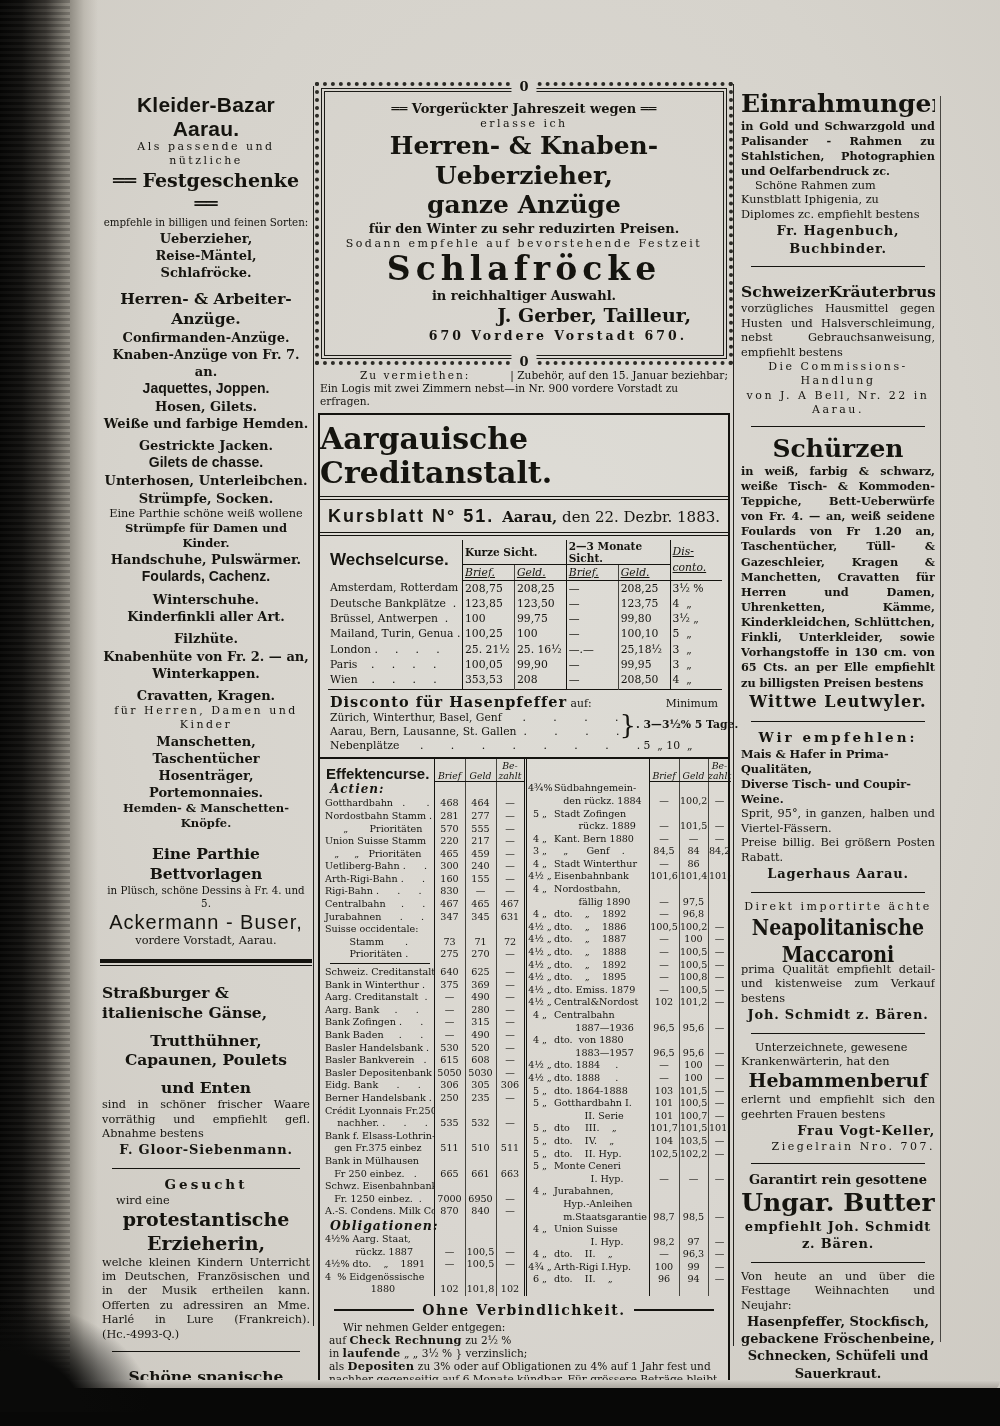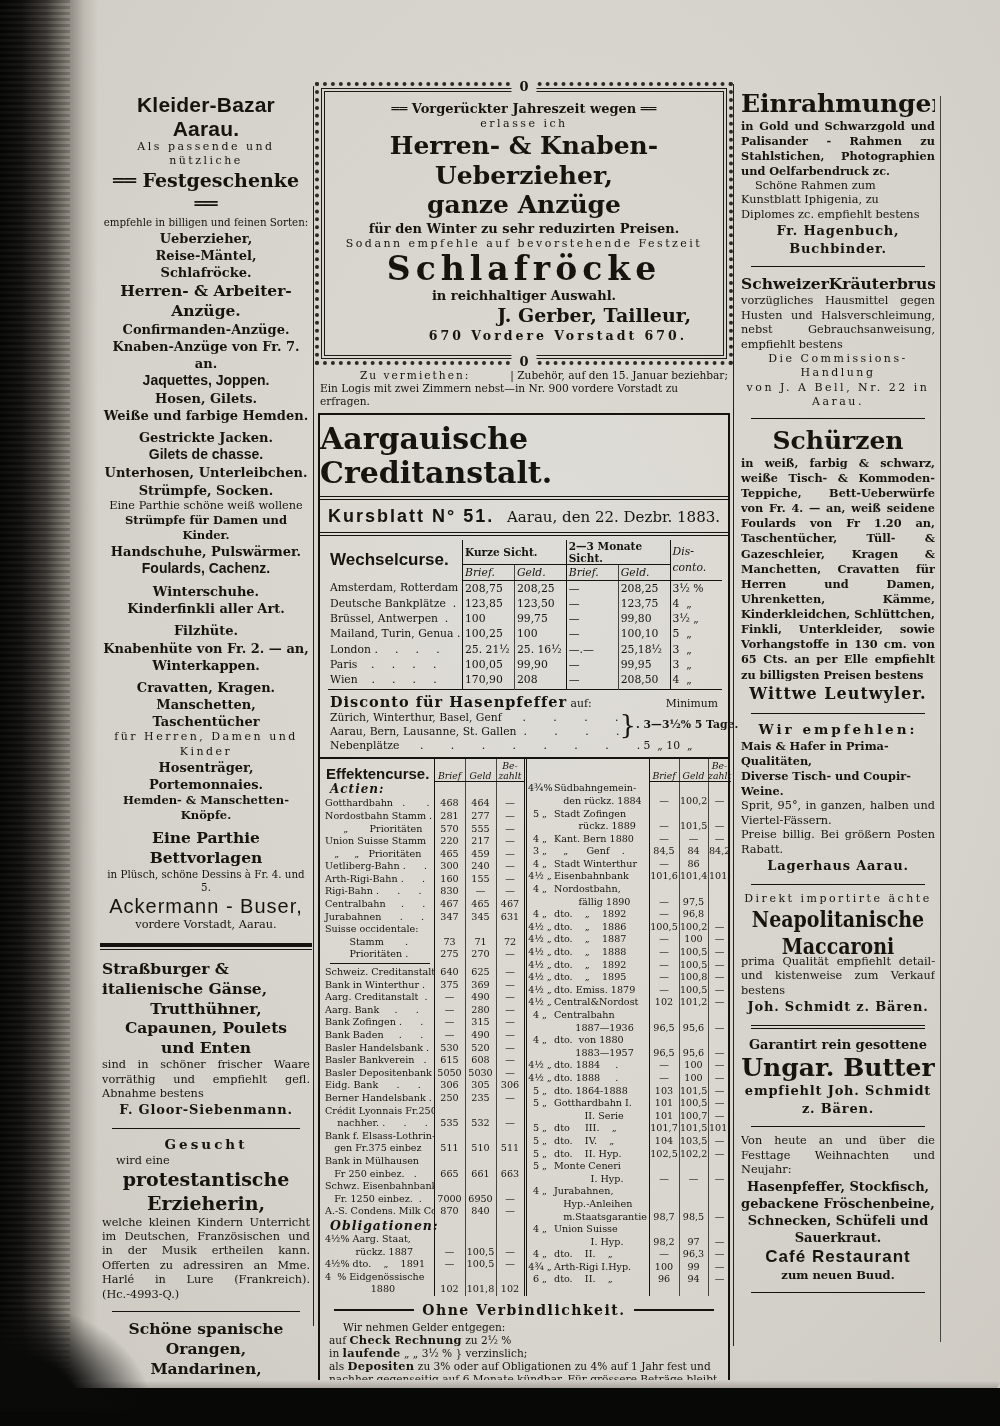--- a/index.html
+++ b/index.html
@@ -27,21 +27,21 @@
   .right-col{left:739px;width:198px;top:84px;}
 
   .ln{text-align:center;overflow:hidden;}
   .just{text-align:justify;}
   .left{text-align:left;}
   .right{text-align:right;}
   .gap{height:5px;}
   .t1{font:700 21px/1.12 "Liberation Sans",sans-serif;letter-spacing:.2px;}
   .bl-xxl{font:700 25px/1.18 "DejaVu Serif",serif;}
   .bl-xl{font:700 19px/1.25 "DejaVu Serif",serif;}
-  .bl-l{font:700 15.5px/1.28 "DejaVu Serif",serif;}
+  .bl-l{font:700 15.5px/1.28 "DejaVu Serif",serif;margin-top:8px;}
   .bl-m{font:700 13px/1.32 "DejaVu Serif",serif;}
   .bl-s{font:700 11.5px/1.3 "DejaVu Serif",serif;}
   .sans-b{font:700 14px/1.28 "Liberation Sans",sans-serif;}
   .sans-xl{font:700 17px/1.3 "Liberation Sans",sans-serif;letter-spacing:1px;}
   .fat-xxl{font:900 33px/1.08 "DejaVu Serif",serif;letter-spacing:5px;}
   .tall{font:700 19px/1.15 "DejaVu Serif",serif;transform:scaleY(1.22);transform-origin:50% 0;margin-bottom:5px;}
   .rm{font:400 11.3px/1.28 "DejaVu Serif",serif;}
   .rm-s{font:400 10.3px/1.3 "DejaVu Serif",serif;}
   .rm-bj{font:700 11.3px/1.34 "DejaVu Serif",serif;}
   .sp-s{font:400 11px/1.3 "DejaVu Serif",serif;letter-spacing:2.5px;}
@@ -68,30 +68,30 @@
   .verm .a{display:flex;justify-content:space-between;font:400 10.6px/1.25 "DejaVu Serif",serif;}
   .verm .a .s1{letter-spacing:2px;padding-left:40px;}
   .verm .b{font:400 10.6px/1.25 "DejaVu Serif",serif;}
 
   
   .kbox{border:2.5px solid #14130f;margin-top:4px;background:rgba(255,255,255,.08);}
   .kb-title{font:700 30px/1.15 "DejaVu Serif",serif;text-align:left;padding:7px 0 5px;border-bottom:4px double #14130f;}
   .kb-head{display:flex;justify-content:space-between;align-items:baseline;padding:6px 8px 5px;border-bottom:4px double #14130f;}
   .kb-issue{font:700 18px "Liberation Sans",sans-serif;letter-spacing:2px;}
   .kb-date{font:400 15px "DejaVu Serif",serif;}
-  .kb-date b{font-weight:400;}
+  .kb-date b{font-weight:700;}
 
   table.wtab{border-collapse:collapse;margin:4px 8px 0;width:394px;table-layout:fixed;}
   .wtab td{font:400 10.8px/15.2px "DejaVu Serif",serif;padding:0 2px;text-align:left;overflow:hidden;}
   .wtab .c0{width:130px;text-align:left;}
   .wtab .c1{width:64px;} .wtab .c2{width:60px;} .wtab .c3{width:42px;} .wtab .c4{width:58px;} .wtab .c5{width:40px;}
   .wtab .vl{border-left:1px solid #14130f;} .wtab .vlt{border-left:.5px solid #45443e;}
   .wtab thead td{border-bottom:1px solid #14130f;}
   .wtab .wttl{font:700 17px "Liberation Sans",sans-serif;text-align:left;border-bottom:none;}
-  .wtab .it{font-style:italic;}
+  .wtab .it{font-style:italic;text-decoration:underline;}
   .wtab .hh{font:700 10.5px "DejaVu Serif",serif;}
   .wtab tbody tr:last-child td{padding-bottom:2px;}
   .wtab{border-bottom:1.5px solid #14130f;}
 
   .disc{margin:3px 10px 4px;font:400 10.8px/14px "DejaVu Serif",serif;}
   .disc .t{display:flex;justify-content:space-between;align-items:baseline;}
   .disc .t .bt{font:700 14.5px "DejaVu Serif",serif;letter-spacing:1px;}
   .disc .mid{display:flex;align-items:center;}
   .disc .mid .lines{flex:1;}
   .disc .brace{font-size:26px;font-weight:400;}
@@ -168,22 +168,22 @@
           <div class="ln sans-b">Foulards, Cachenz.</div>
           <div class="ln gap"></div>
           <div class="ln bl-m">Winterschuhe.</div>
           <div class="ln bl-m">Kinderfinkli aller Art.</div>
           <div class="ln gap"></div>
           <div class="ln bl-m">Filzhüte.</div>
           <div class="ln bl-m">Knabenhüte von Fr. 2. — an,</div>
           <div class="ln bl-m">Winterkappen.</div>
           <div class="ln gap"></div>
           <div class="ln bl-m">Cravatten, Kragen.</div>
+          <div class="ln sp-s">für Herren, Damen und Kinder</div>
           <div class="ln bl-m">Manschetten, Taschentücher</div>
-          <div class="ln sp-s">für Herren, Damen und Kinder</div>
           <div class="ln bl-m">Hosenträger, Portemonnaies.</div>
           <div class="ln bl-s">Hemden- &amp; Manschetten-Knöpfe.</div>
           <div class="ln gap"></div>
           <div class="ln bl-l">Eine Parthie Bettvorlagen</div>
           <div class="ln rm-s">in Plüsch, schöne Dessins à Fr. 4. und 5.</div>
           <div class="ln sig-xl">Ackermann - Buser,</div>
           <div class="ln rm">vordere Vorstadt, Aarau.</div>
         </div>
     </section>
     <div class="thick"></div>
@@ -321,21 +321,21 @@
               <td class="c0" style="white-space:pre">Paris    .     .     .     .</td>
               <td class="c1 vl">100,05</td>
               <td class="c2 vlt">99,90</td>
               <td class="c3 vl">—</td>
               <td class="c4 vlt">99,95</td>
               <td class="c5 vl" style="white-space:pre;text-align:left">3  „</td>
             </tr>
 
             <tr>
               <td class="c0" style="white-space:pre">Wien    .     .     .     .</td>
-              <td class="c1 vl">170,90</td>
+              <td class="c1 vl">353,53</td>
               <td class="c2 vlt">208</td>
               <td class="c3 vl">—</td>
               <td class="c4 vlt">208,50</td>
               <td class="c5 vl" style="white-space:pre;text-align:left">4  „</td>
             </tr>
           </tbody>
       </table>
 
       <div class="disc">
         <div class="t">
@@ -878,20 +878,30 @@
     <section class="ad">
       <div>
 
       <div class="ln sp-s">Direkt importirte ächte</div>
           <div class="ln tall">Neapolitanische  Maccaroni</div>
           <div class="ln rm just">prima Qualität empfiehlt detail- und kistenweise zum Verkauf bestens</div>
           <div class="ln sig">Joh. Schmidt z. Bären.</div>
         </div>
     </section>
     <div class="rule"></div>
+    <section class="ad">
+      <div>
+
+      <div class="ln rm just ind">Unterzeichnete, gewesene Krankenwärterin, hat den</div>
+          <div class="ln bl-xl">Hebammenberuf</div>
+          <div class="ln rm just">erlernt und empfiehlt sich den geehrten Frauen bestens</div>
+          <div class="ln sig right">Frau Vogt-Keller,</div>
+          <div class="ln sp-s right">Ziegelrain Nro. 707.</div>
+        </div>
+    </section>
     <div class="rule"></div>
     <section class="ad">
       <div>
 
       <div class="ln bl-m">Garantirt rein gesottene</div>
           <div class="ln bl-xxl">Ungar. Butter</div>
           <div class="ln sig">empfiehlt     Joh. Schmidt z. Bären.</div>
         </div>
     </section>
     <div class="rule"></div>

